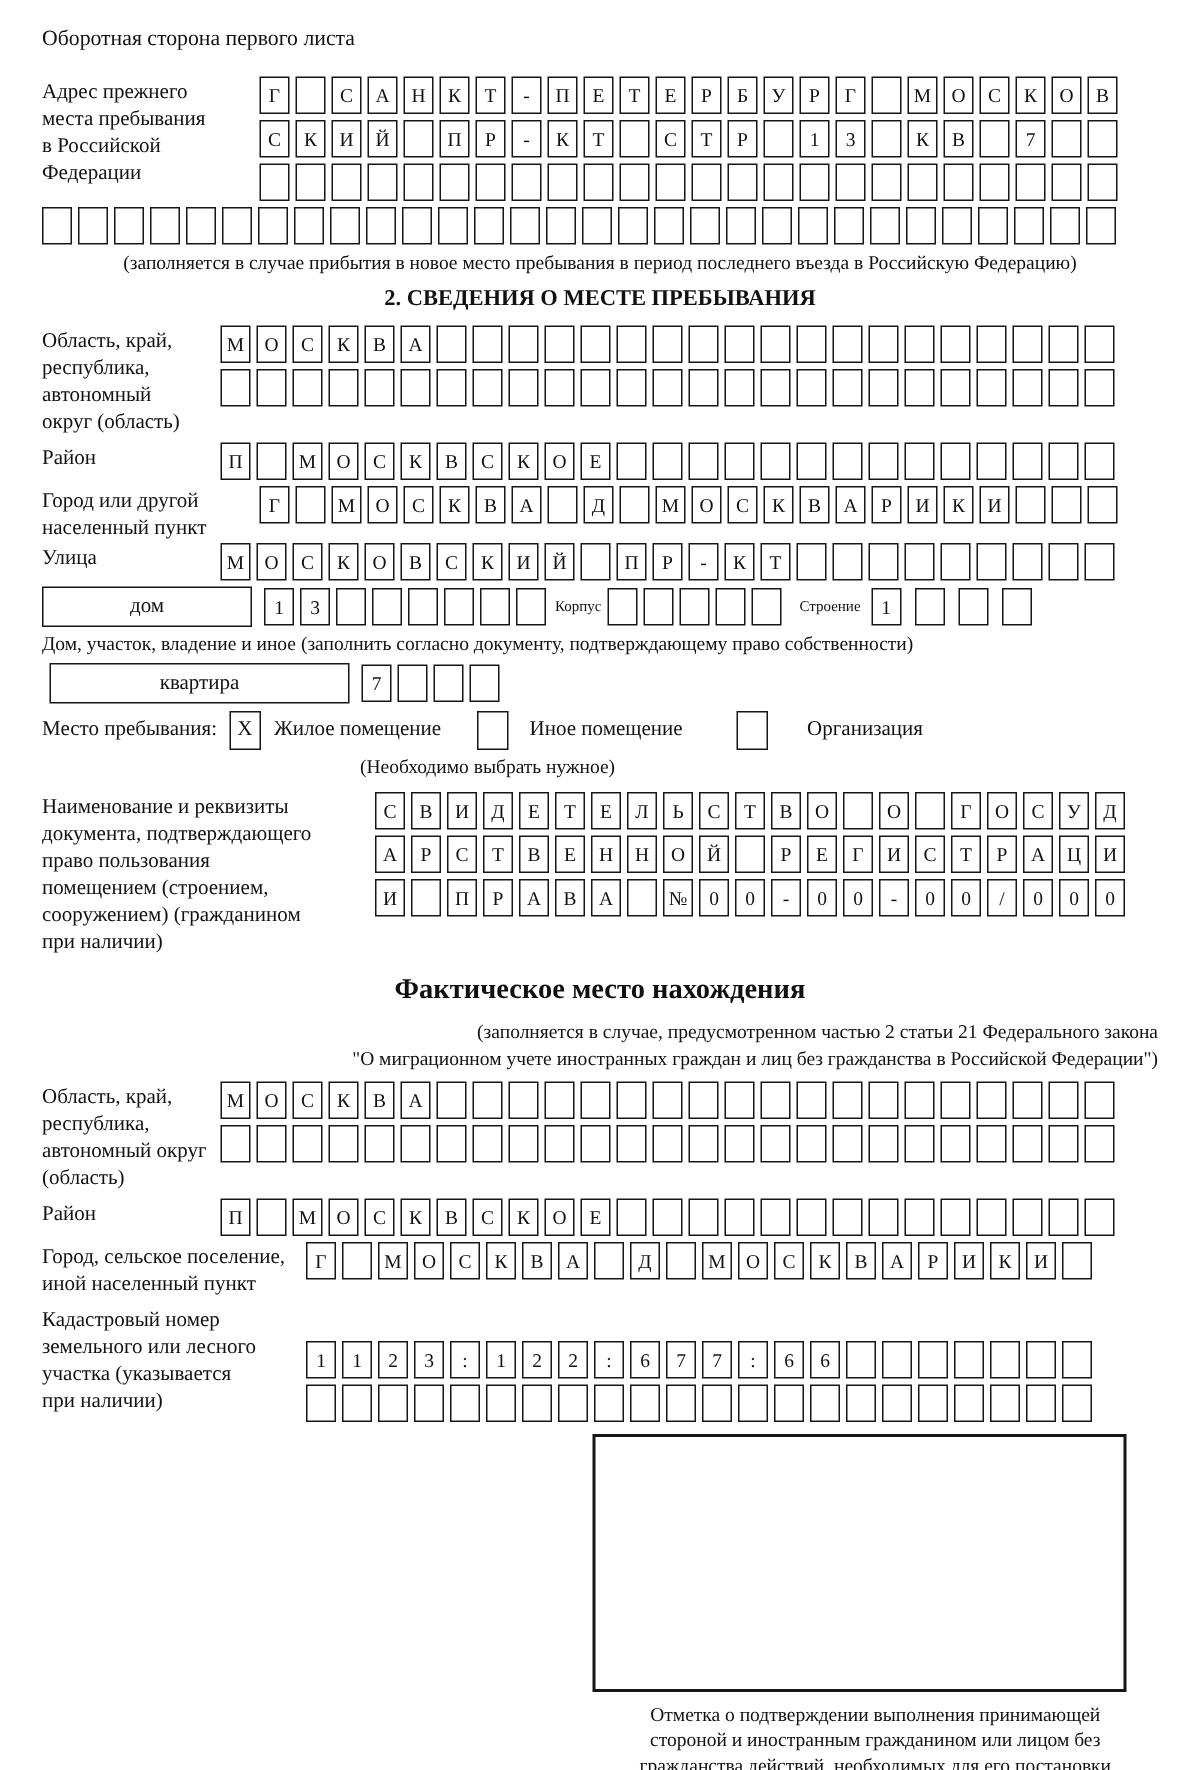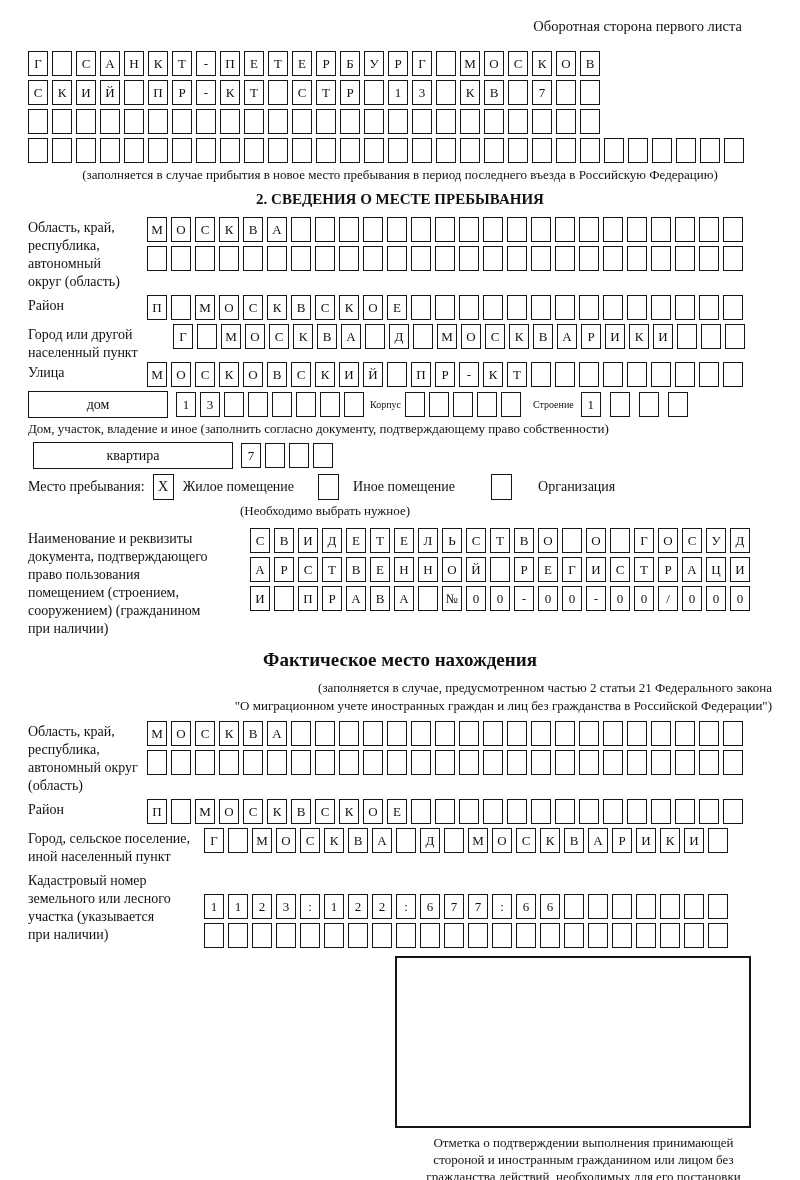--- a/index.html
+++ b/index.html
@@ -8,21 +8,21 @@
     position:relative;
     width:800px; height:1180px;
     margin:0 auto;
     background:#ffffff;
     color:#111;
     font-family:"Liberation Serif","DejaVu Serif",serif;
     font-size:14px;
     padding:18px 28px 20px 28px;
     overflow:hidden;
   }
-  .hdr { text-align:right; font-size:14.5px; margin-bottom:16px; padding-right:30px; }
+  .hdr { text-align:left; font-size:14.5px; margin-bottom:16px; padding-right:30px; }
 
   .blk { display:flex; align-items:flex-start; }
   .lbl { font-size:14px; line-height:18px; flex:0 0 auto; padding-top:2px; }
   .ml  { white-space:pre-line; }
   .w145 { width:145px; }
   .w119 { width:119px; }
   .w222 { width:222px; }
   .w176 { width:176px; }
 
   .rows { display:flex; flex-direction:column; gap:4px; }
@@ -67,20 +67,24 @@
   .stamp-cap { margin-top:6px; text-align:center; font-size:13px; line-height:17px; white-space:pre-line; }
 </style>
 </head>
 <body>
 
 <div class="page">
 
   <div class="hdr">Оборотная сторона первого листа</div>
 
   <div class="blk">
+    <div class="lbl ml w145">Адрес прежнего
+места пребывания
+в Российской
+Федерации</div>
     <div class="rows">
       <div class="cellrow">
           <span class="cell">Г</span>
           <span class="cell"></span>
           <span class="cell">С</span>
           <span class="cell">А</span>
           <span class="cell">Н</span>
           <span class="cell">К</span>
           <span class="cell">Т</span>
           <span class="cell">-</span>

